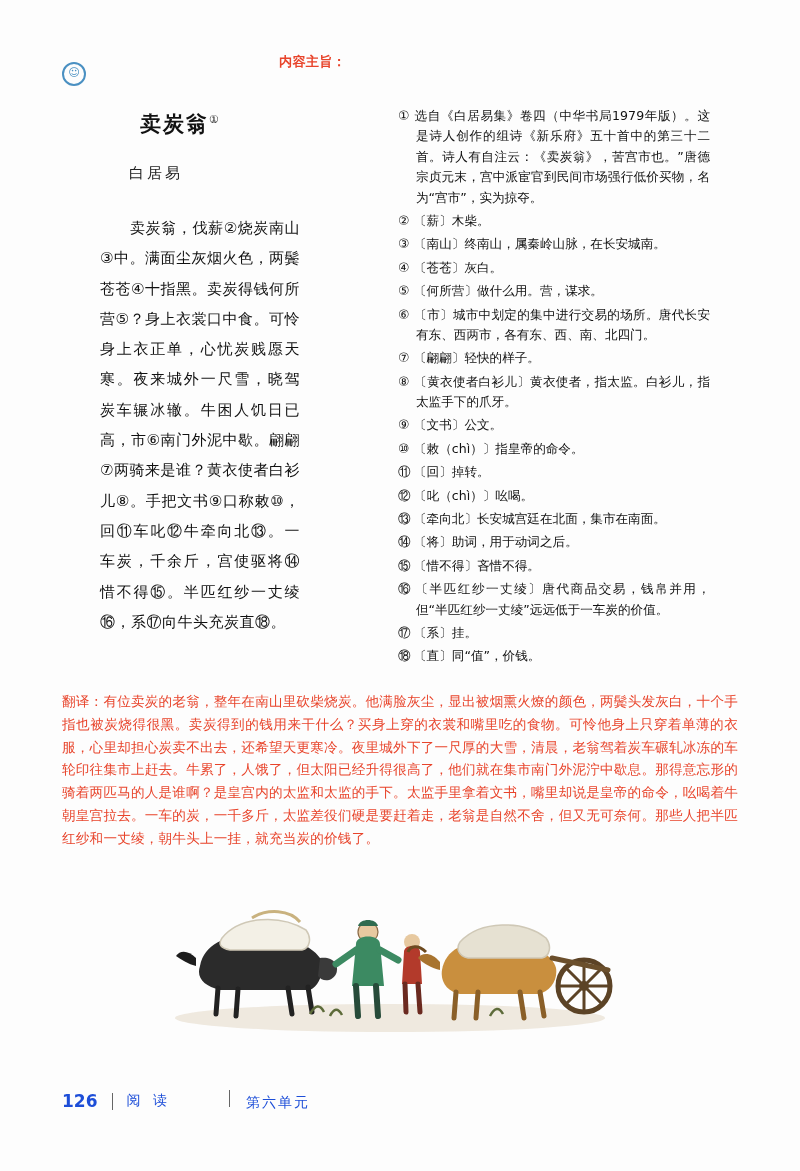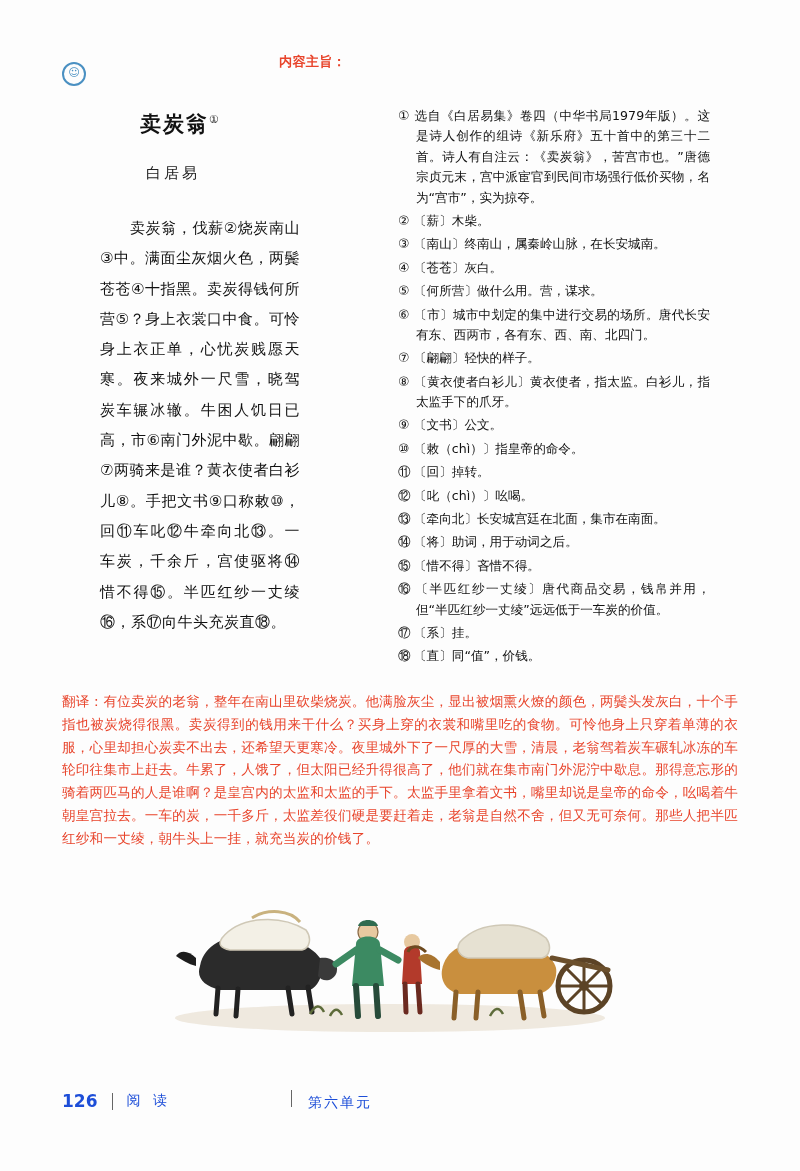--- a/index.html
+++ b/index.html
@@ -29,21 +29,21 @@
   .poem-col{
     position:absolute;left:100px;top:100px;width:200px;
   }
   .poem-title{
     font-family:Liberation Sans, sans-serif;
     font-size:21px;font-weight:bold;letter-spacing:2px;
     margin:10px 0 0 40px;
   }
   .poem-title sup{font-size:11px;font-weight:normal;}
   .poem-author{
-    font-size:15px;margin:26px 0 0 46px;letter-spacing:3px;
+    font-size:15px;margin:26px 0 0 29px;letter-spacing:3px;
     color:#222;
     font-family:Liberation Mono, monospace;
   }
   .poem-body{
     margin-top:30px;
     font-size:15px;
     line-height:2.02;
     letter-spacing:0.5px;
     text-align:justify;
     text-indent:2em;
@@ -111,21 +111,21 @@
   .footer{
     position:absolute;left:62px;top:1090px;width:676px;
     display:flex;align-items:center;
     font-size:14px;color:#1d4ed8;
   }
   .footer .pgnum{font-size:17px;font-weight:bold;margin-right:14px;}
   .footer .sep{
     display:inline-block;width:1px;height:17px;background:#666;margin:0 14px 0 0;
   }
   .footer .label2{letter-spacing:4px;}
-  .footer .unit{margin-left:120px;letter-spacing:2px;}
+  .footer .unit{margin-left:58px;letter-spacing:2px;}
   .footer .sep2{
     display:inline-block;width:1px;height:17px;background:#666;margin:0 16px 0 0;
   }
 </style>
 </head>
 <body>
 
 <div class="page">
 
   <div class="smiley">☺</div>

